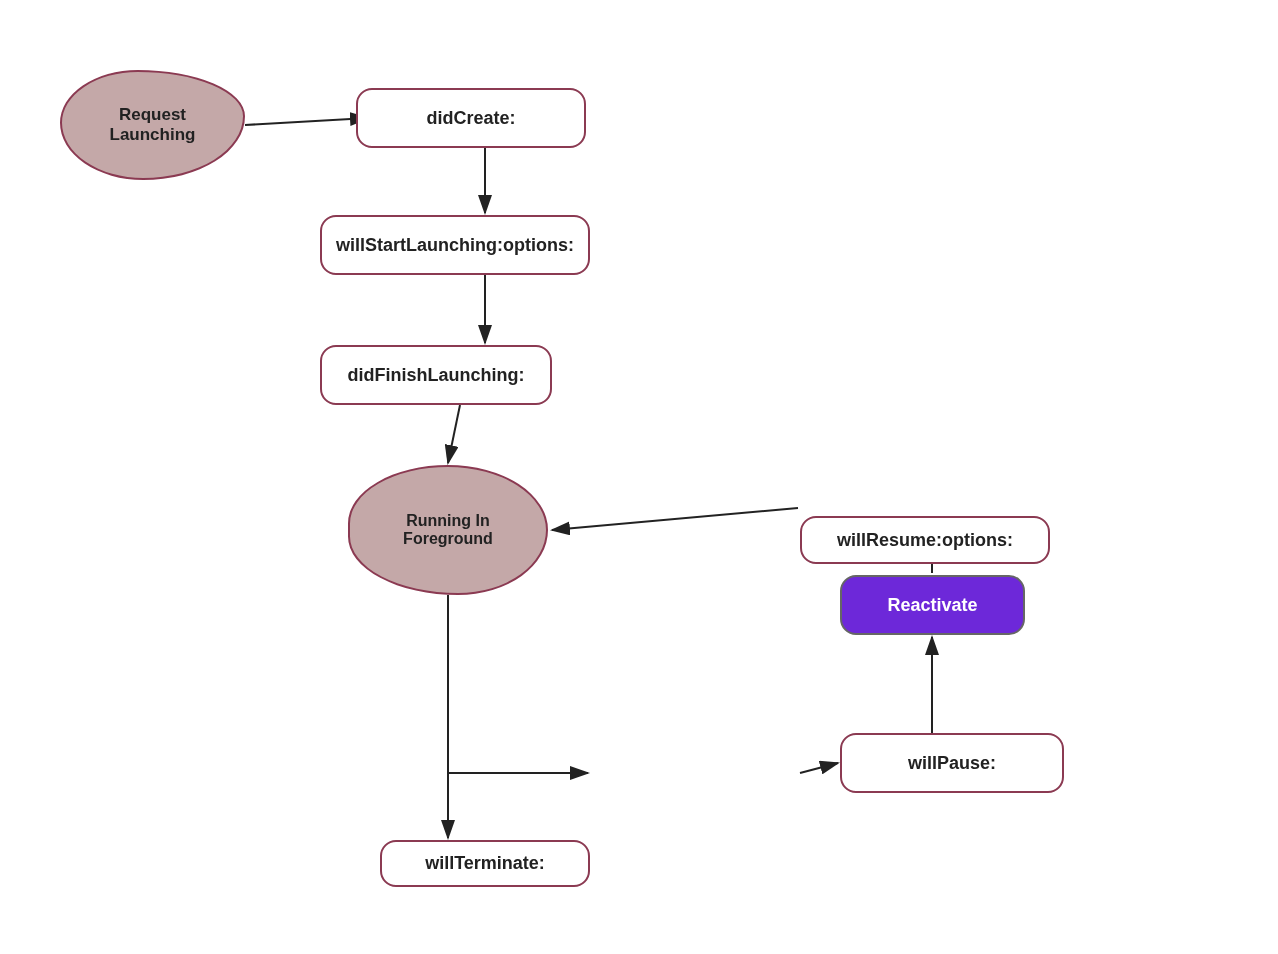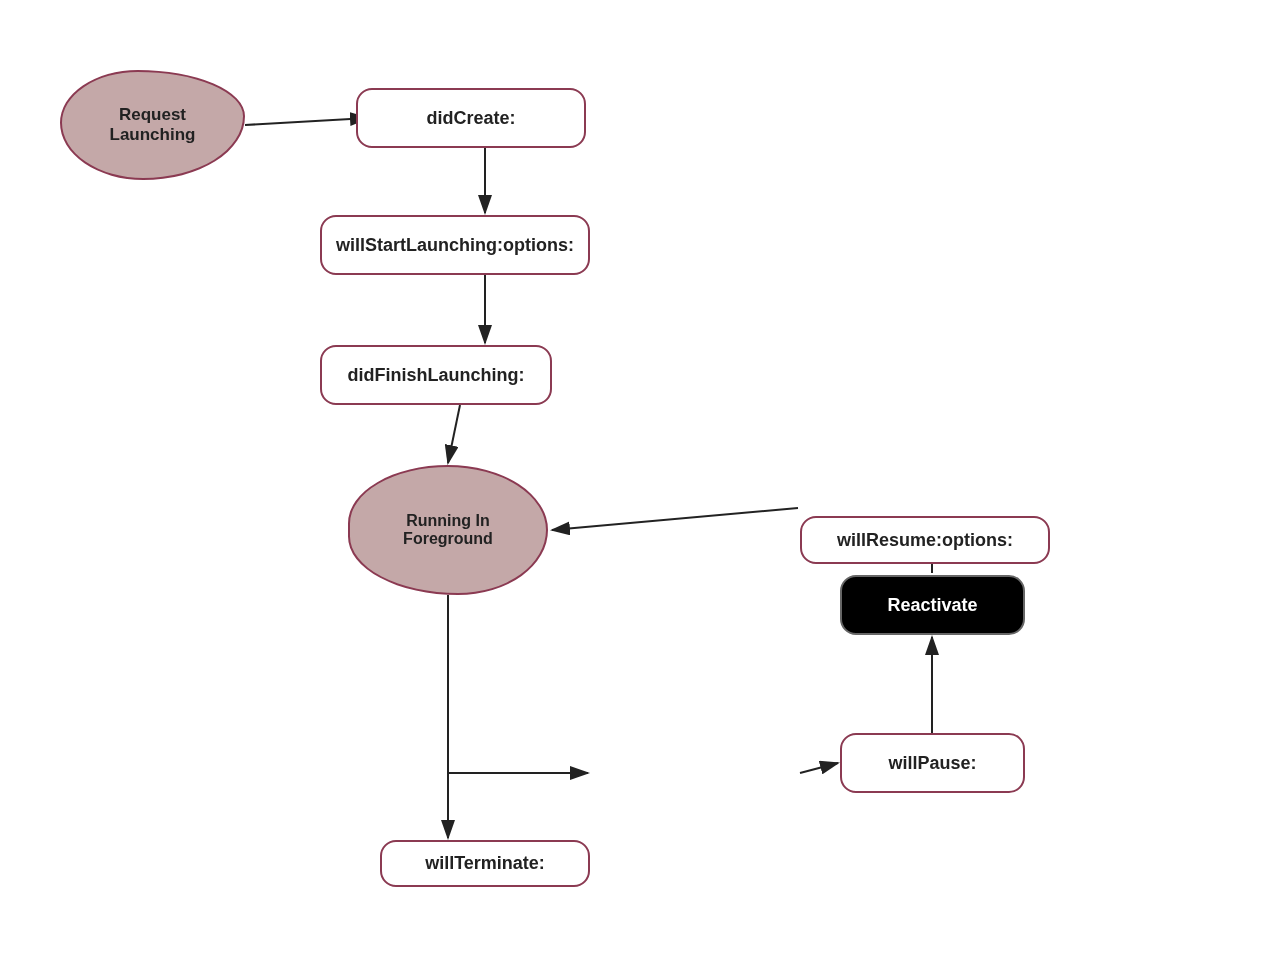--- a/index.html
+++ b/index.html
@@ -36,21 +36,21 @@
     .node-rounded {
       background: #fff;
       border: 2.5px solid #8b3a52;
       border-radius: 16px;
     }
     .node-cloud {
       background: #c4a8a8;
       border: 2.5px solid #8b3a52;
     }
     .node-dark {
-      background: #000000;
+      background: #6d28d9;
       border: 2.5px solid #666;
       border-radius: 16px;
       color: #fff;
     }
 
     
     #node-request {
       left: 60px; top: 70px;
       width: 185px; height: 110px;
       font-size: 17px;
@@ -80,21 +80,21 @@
       left: 840px; top: 575px;
       width: 185px; height: 60px;
     }
     #node-putBg {
       left: 590px; top: 718px;
       width: 210px; height: 110px;
       font-size: 17px;
     }
     #node-willPause {
       left: 840px; top: 733px;
-      width: 185px; height: 60px;
+      width: 224px; height: 60px;
     }
     #node-willTerminate {
       left: 380px; top: 840px;
       width: 210px; height: 47px;
     }
   </style>
 </head>
 <body>
 
 <div class="diagram-container">

